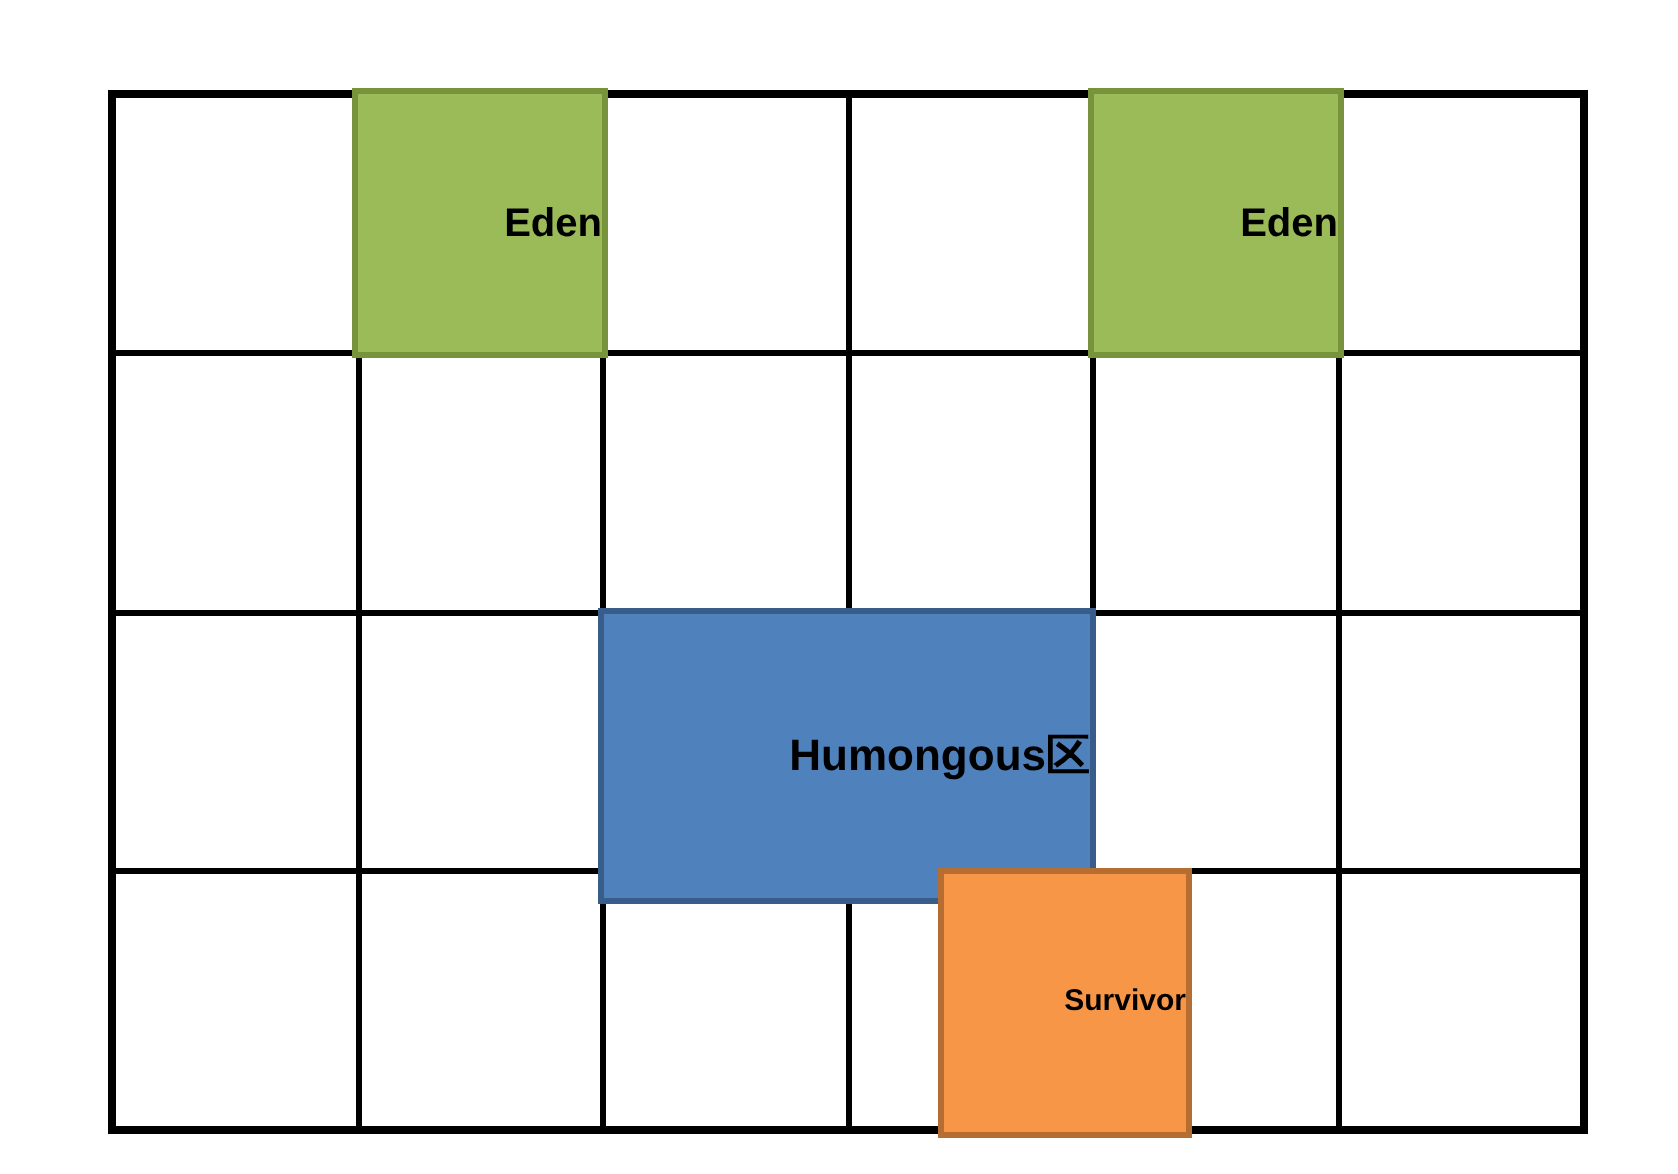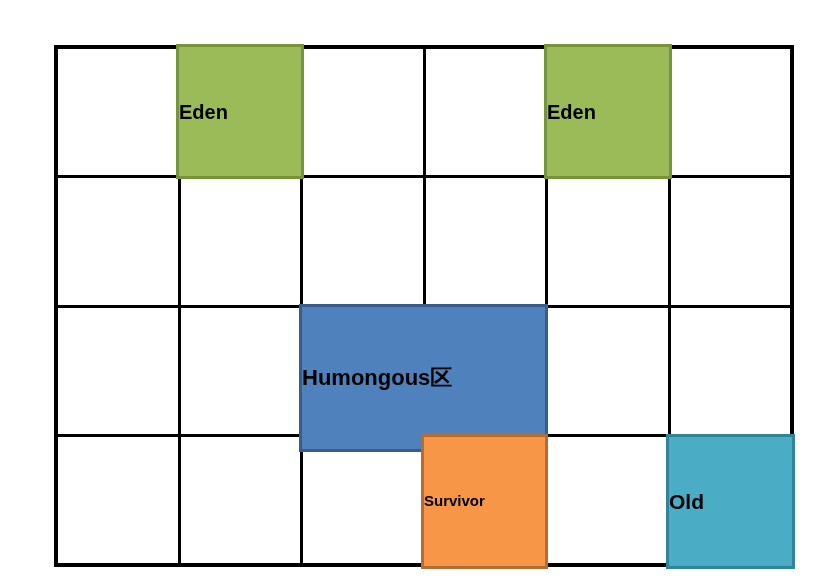--- a/index.html
+++ b/index.html
@@ -31,21 +31,21 @@
   }
   .heap-grid .cell {
     background: #ffffff;
   }
   .region {
     position: absolute;
     box-sizing: border-box;
     border: 3px solid #000000;
     display: flex;
     align-items: center;
-    justify-content: flex-start;
+    justify-content: flex-end;
     text-align: center;
     font-weight: bold;
     color: #000000;
     line-height: 1.1;
   }
   .region-eden-1   { left: 176px; top: 44px;  width: 128px; height: 135px; font-size: 20px; }
   .region-eden-2   { left: 544px; top: 44px;  width: 128px; height: 135px; font-size: 20px; }
   .region-humongous{ left: 299px; top: 304px; width: 249px; height: 148px; font-size: 22px; }
   .region-survivor { left: 421px; top: 434px; width: 127px; height: 135px; font-size: 15px; }
   .region-old      { left: 666px; top: 434px; width: 129px; height: 135px; font-size: 21px; }
@@ -88,21 +88,18 @@
   </div>
 
   <div class="region region-eden-2" style="background: rgb(155, 187, 89); border-color: rgb(119, 147, 60);">
     <span>Eden</span>
   </div>
 
   <div class="region region-humongous" style="background: rgb(79, 129, 189); border-color: rgb(56, 93, 138);">
     <span>Humongous区</span>
   </div>
 
-  <div class="region region-survivor" style="background: rgb(247, 150, 70); border-color: rgb(182, 109, 49);">
+  <div class="region region-survivor" style="background: rgb(247, 150, 70); border-color: rgb(182, 109, 49); margin-left: 48px;">
     <span>Survivor</span>
   </div>
 
-  <div class="region region-old" style="background: rgb(75, 172, 198); border-color: rgb(49, 133, 155);">
-    <span>Old</span>
-  </div>
 
 </div>
 
 </body></html>

